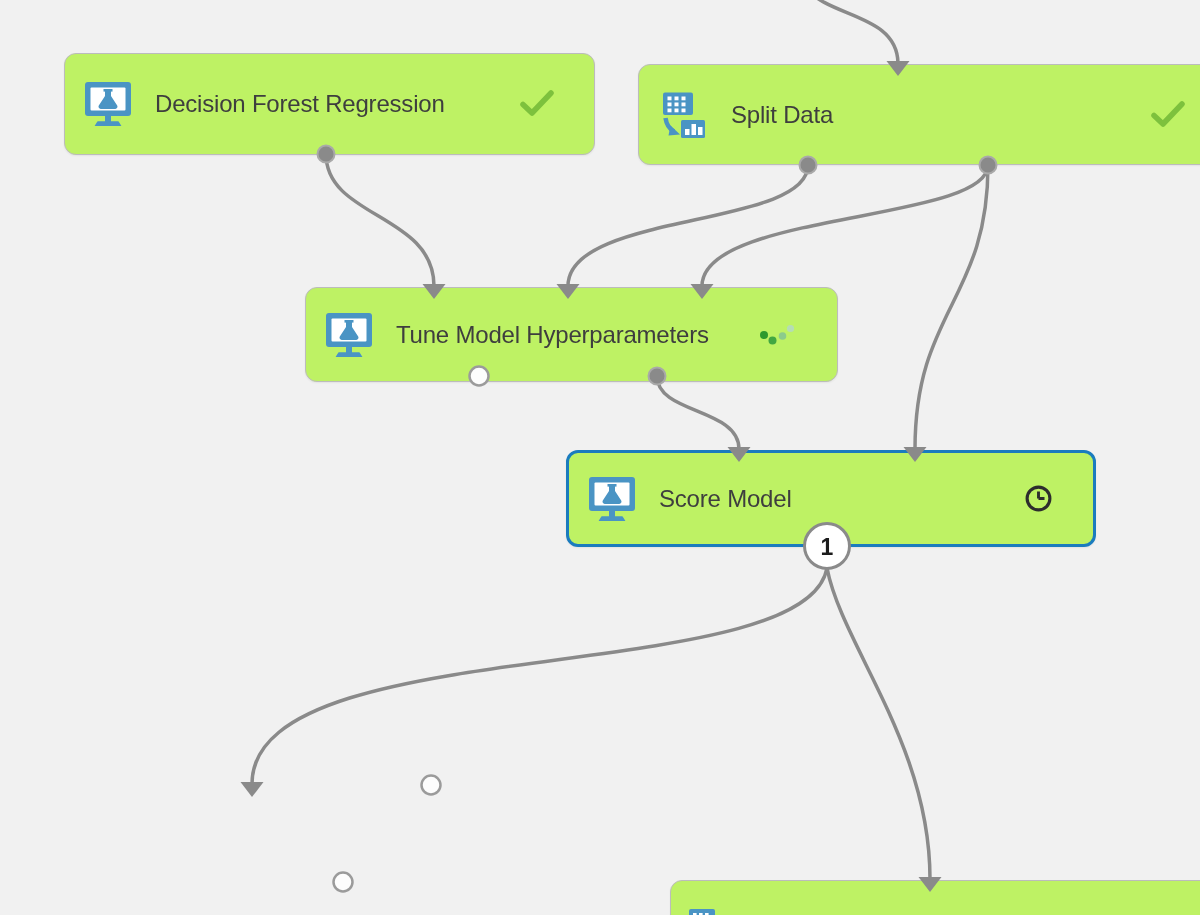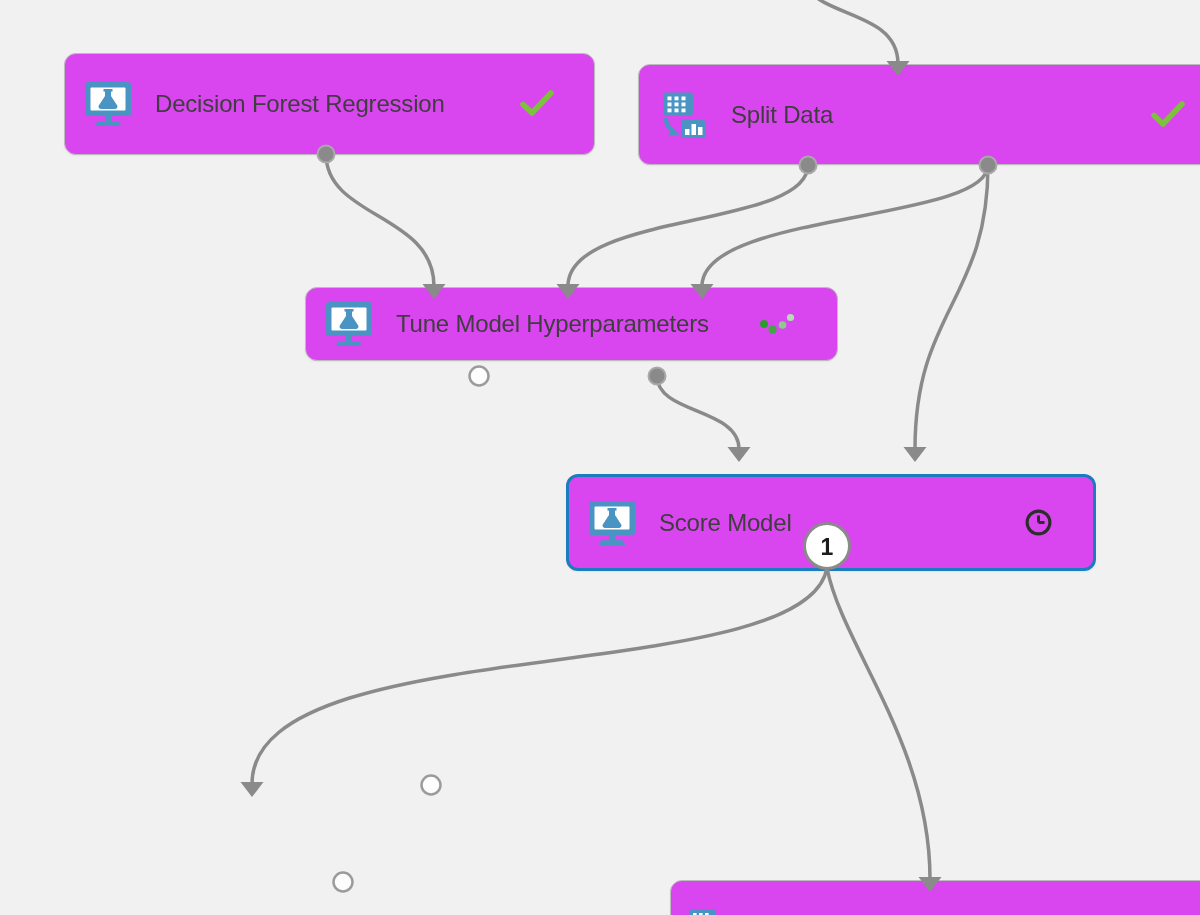--- a/index.html
+++ b/index.html
@@ -2,28 +2,28 @@
 <html><head>
 <meta charset="utf-8">
 <style>
   html,body { margin:0; padding:0; }
   #canvas {
     position:relative; width:1200px; height:915px;
     background:#f1f1f1; overflow:hidden;
     font-family:"Liberation Sans", sans-serif;
   }
   .node {
-    position:absolute; background:#d946ef;
+    position:absolute; background:#bef264;
     border:1.5px solid #bcbcbc; border-radius:12px;
     box-sizing:border-box; display:flex; align-items:center;
     padding:0 40px 0 20px; box-shadow:0 1px 2px rgba(0,0,0,0.06);
     z-index:1;
     justify-content:center;
   }
-  .node.selected { border:3px solid #1b7cbe;margin-top:24px; }
+  .node.selected { border:3px solid #1b7cbe; }
   .node-icon { flex:0 0 auto; margin-right:24px; line-height:0; }
   .node-label {
     flex:1 1 auto; font-size:24px; letter-spacing:-0.2px;
     color:#3e3e3e; white-space:nowrap; overflow:hidden;
   }
   .status-icon { flex:0 0 auto; line-height:0; }
   #overlay { position:absolute; left:0; top:0; z-index:2; pointer-events:none; }
   .wire { stroke:#8a8a8a; stroke-width:3.5; fill:none; stroke-linecap:round; }
   .arrowhead { fill:#8a8a8a; }
   .port-filled { fill:#8a8a8a; stroke:#a9a9a9; stroke-width:2; }
@@ -86,21 +86,21 @@
       </svg>
     </span>
     <span class="node-label">Split Data</span>
     <span class="status-icon">
       <svg width="34" height="28" viewBox="0 0 34 28">
         <polyline points="3,14.5 12,23 31,3" fill="none" stroke="#7dc13d" stroke-width="5.5" stroke-linecap="round" stroke-linejoin="round"></polyline>
       </svg>
     </span>
   </div>
 
-  <div class="node" id="node-tune" style="left:305px; top:287px; width:533px; height:74px;">
+  <div class="node" id="node-tune" style="left:305px; top:287px; width:533px; height:95px;">
     <span class="node-icon">
       <svg width="46" height="44" viewBox="0 0 46 44">
         <rect x="0" y="0" width="46" height="34" rx="3" fill="#4a94c4"></rect>
         <rect x="5.5" y="5.5" width="35" height="23" rx="1" fill="#ffffff"></rect>
         <rect x="20" y="33" width="6" height="7" fill="#4a94c4"></rect>
         <polygon points="13,40 33,40 35.5,44 10.5,44" fill="#4a94c4" stroke="#4a94c4" stroke-width="1.5" stroke-linejoin="round"></polygon>
         <rect x="18.5" y="7" width="9" height="2.6" fill="#4a94c4"></rect>
         <path d="M20,9 h6 v5 l6.2,9.6 a2.3,2.3 0 0 1 -1.9,3.4 h-14.6 a2.3,2.3 0 0 1 -1.9,-3.4 L20,14 z" fill="#4a94c4"></path>
       </svg>
     </span>

